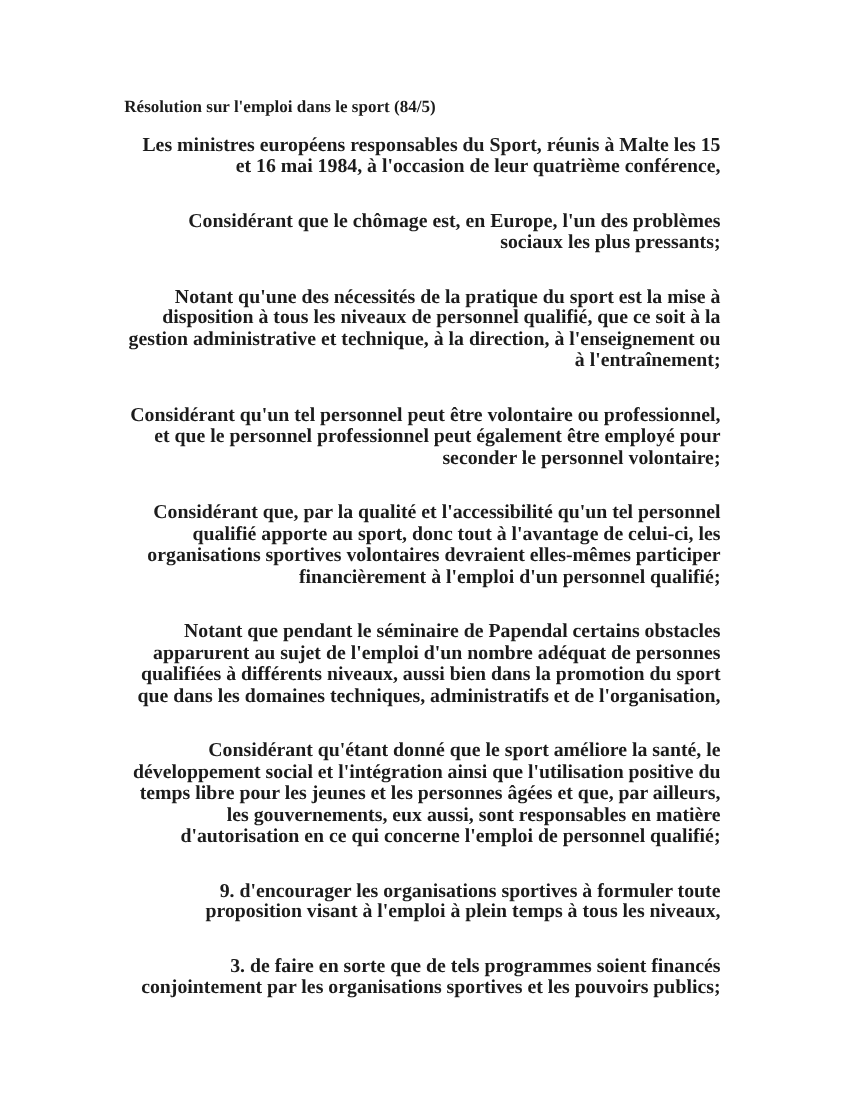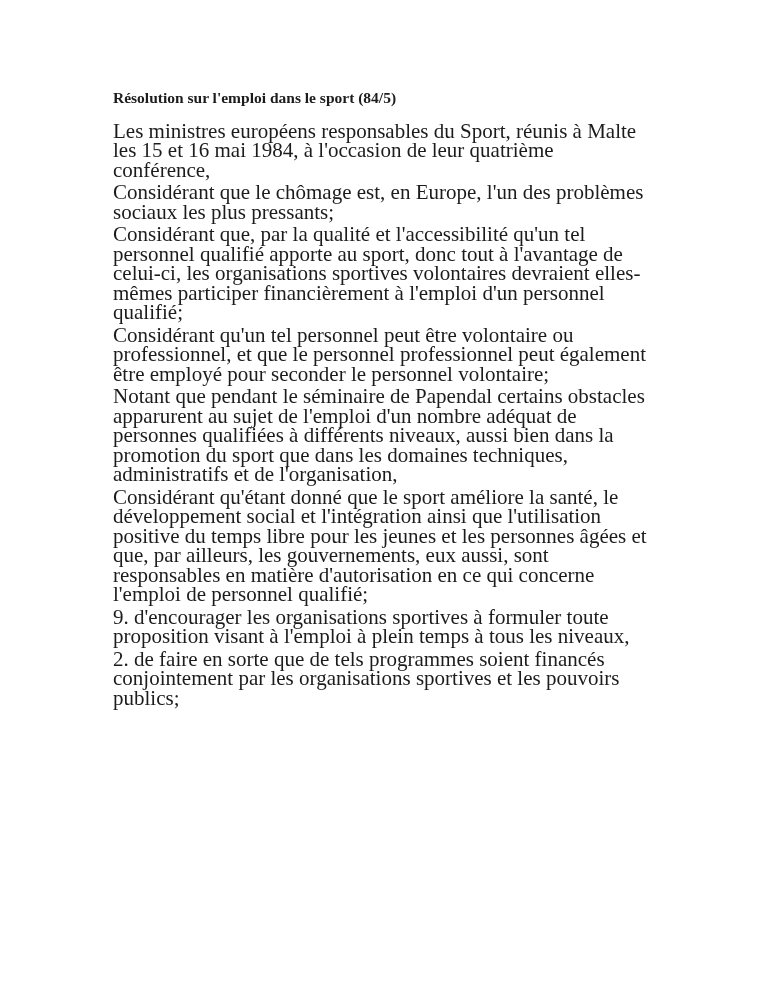--- a/index.html
+++ b/index.html
@@ -18,38 +18,40 @@
     font-family: "Liberation Serif", "DejaVu Serif", serif;
     color: #1c1c1c;
   }
   .doc-title {
     font-size: 15.5px;
     font-weight: bold;
     line-height: 19.5px;
     margin: 0 0 14px 0;
   }
   .doc-body p {
-    font-size: 21px;
-    font-weight: normal;
+    font-size: 18px;
+    font-weight: bold;
     line-height: 19.5px;
     margin: 0 0 0 0;
     padding: 0;
+    text-align: right;
   }
   .doc-body p + p {
-    margin-top: 3px;
+    margin-top: 30px;
   }
 </style>
 </head>
 <body>
 
 <div class="page">
   <h1 class="doc-title">Résolution sur l'emploi dans le sport (84/5)</h1>
   <div class="doc-body">
       <p>Les ministres européens responsables du Sport, réunis à Malte les 15 et 16 mai 1984, à l'occasion de leur quatrième conférence,</p>
       <p>Considérant que le chômage est, en Europe, l'un des problèmes sociaux les plus pressants;</p>
+      <p>Notant qu'une des nécessités de la pratique du sport est la mise à disposition à tous les niveaux de personnel qualifié, que ce soit à la gestion administrative et technique, à la direction, à l'enseignement ou à l'entraînement;</p>
+      <p>Considérant qu'un tel personnel peut être volontaire ou professionnel, et que le personnel professionnel peut également être employé pour seconder le personnel volontaire;</p>
       <p>Considérant que, par la qualité et l'accessibilité qu'un tel personnel qualifié apporte au sport, donc tout à l'avantage de celui-ci, les organisations sportives volontaires devraient elles-mêmes participer financièrement à l'emploi d'un personnel qualifié;</p>
-      <p>Considérant qu'un tel personnel peut être volontaire ou professionnel, et que le personnel professionnel peut également être employé pour seconder le personnel volontaire;</p>
       <p>Notant que pendant le séminaire de Papendal certains obstacles apparurent au sujet de l'emploi d'un nombre adéquat de personnes qualifiées à différents niveaux, aussi bien dans la promotion du sport que dans les domaines techniques, administratifs et de l'organisation,</p>
       <p>Considérant qu'étant donné que le sport améliore la santé, le développement social et l'intégration ainsi que l'utilisation positive du temps libre pour les jeunes et les personnes âgées et que, par ailleurs, les gouvernements, eux aussi, sont responsables en matière d'autorisation en ce qui concerne l'emploi de personnel qualifié;</p>
       <p>9. d'encourager les organisations sportives à formuler toute proposition visant à l'emploi à plein temps à tous les niveaux,</p>
-      <p>2. de faire en sorte que de tels programmes soient financés conjointement par les organisations sportives et les pouvoirs publics;</p>
+      <p>3. de faire en sorte que de tels programmes soient financés conjointement par les organisations sportives et les pouvoirs publics;</p>
     </div>
 </div>
 
 </body></html>

